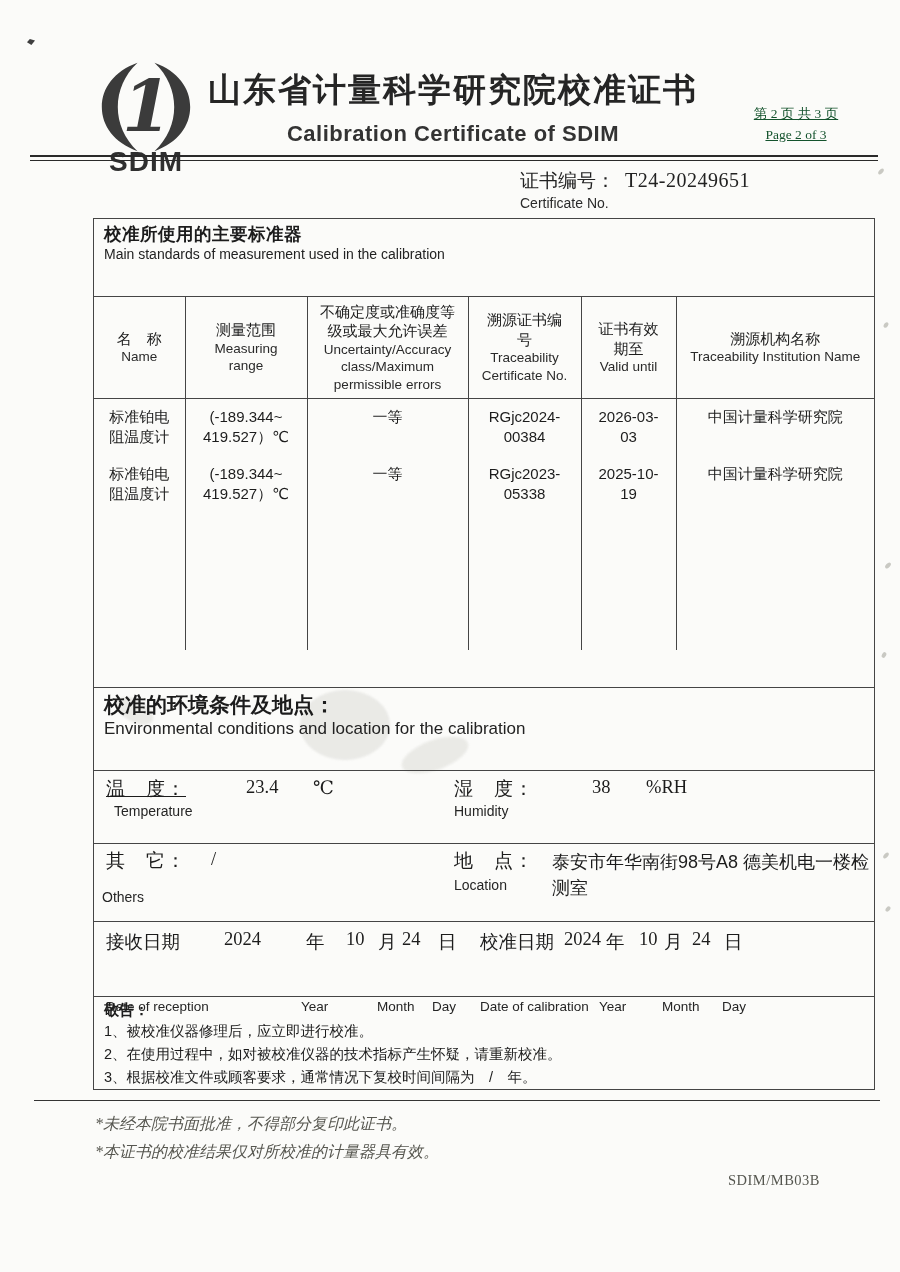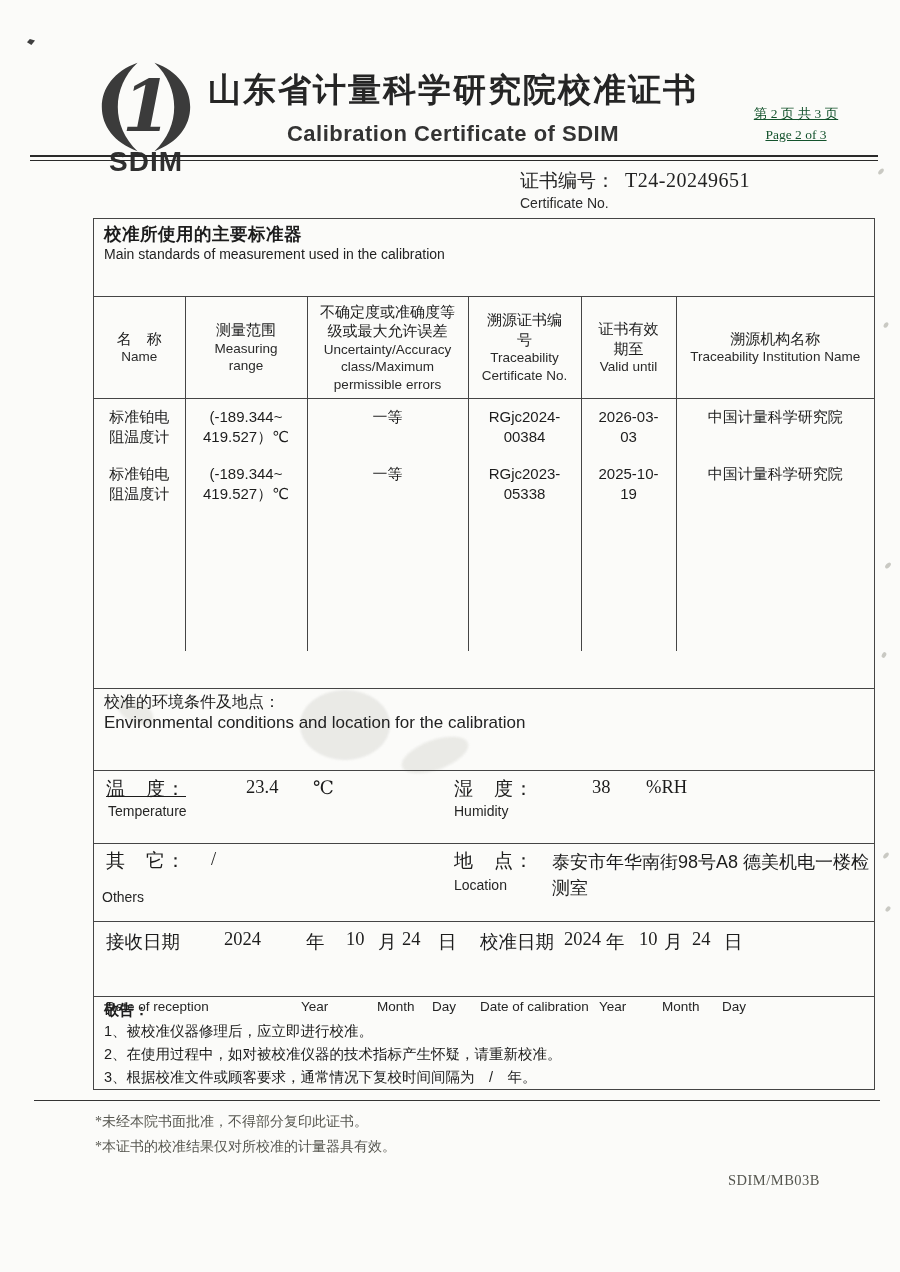--- a/index.html
+++ b/index.html
@@ -45,21 +45,21 @@
   table.stable td:first-child { border-left:none; }
   table.stable td:last-child { border-right:none; }
   table.stable tr.hdr td { border-top:none; height:102px; }
   table.stable tr.body td { border-bottom:none; vertical-align:top; padding-top:8px; }
   .hdr-en { font-size:13.5px; color:#2a2a2a; }
   .entry { height:57px; }
   .cell-left { text-align:left; padding-left:7px; padding-right:4px; }
   .t14 { font-size:14.5px; }
 
   .env-title { height:46px; padding:3px 10px 0; }
-  .env-title-cn { font-size:16px; font-weight:400; }
+  .env-title-cn { font-size:21px; font-weight:700; }
   .env-title-en { font-size:17px; color:#222; }
 
   .rowbox { position:relative; }
   .row-temp { height:53px; }
   .row-other { height:60px; }
   .row-dates { height:57px; }
   .cnlab { position:absolute; font-size:19px; letter-spacing:1px; white-space:nowrap; }
   .cnval { position:absolute; font-size:18.5px; font-family:"Liberation Serif","DejaVu Serif",serif; white-space:nowrap; }
   .enlab { position:absolute; font-size:14px; color:#252525; white-space:nowrap; }
   .locval { position:absolute; font-size:18px; width:322px; line-height:1.45; white-space:normal; }
@@ -68,21 +68,21 @@
   .dates-cn .dnum { font-family:"Liberation Serif","DejaVu Serif",serif; }
   .dates-en span { position:absolute; top:33px; font-size:13.5px; color:#252525; white-space:nowrap;margin-top:44px; }
 
   .notice { flex:1; padding:4px 10px 0; }
   .notice-title { font-size:15px; font-weight:600; }
   .notice-item { font-size:14.5px; line-height:1.58; }
 
   
   .bottom-rule { position:absolute; left:34px; top:1100px; width:846px; border-top:1.6px solid #343434; }
   .footnotes { position:absolute; left:95px; top:1110px; font-family:"Liberation Serif","DejaVu Serif",serif;
-               font-size:14px; color:#56564f; line-height:1.75; }
+               font-size:16px; color:#56564f; line-height:1.75;font-style:italic; }
   .form-code { position:absolute; left:728px; top:1172px; font-family:"Liberation Serif","DejaVu Serif",serif;
                font-size:14.5px; color:#55564f; letter-spacing:0.5px; }
 
   
   .artifact { position:absolute; background:#c9c9c3; border-radius:50%; }
   .art-dark { position:absolute; left:27px; top:39px; width:8px; height:6px; background:#3f3f3f;
               clip-path:polygon(0 55%, 35% 0, 100% 25%, 55% 100%); }
   .smudge { position:absolute; background:rgba(175,175,166,0.22); border-radius:50%; filter:blur(1px); }
 </style>
 </head>
@@ -215,21 +215,21 @@
 
     <div class="sec env-title">
       <div class="env-title-cn">校准的环境条件及地点：</div>
       <div class="env-title-en">Environmental conditions and location for the calibration</div>
     </div>
 
     <div class="sec rowbox row-temp">
       <span class="cnlab" style="left:12px; top:5px;text-decoration:underline;">温　度：</span>
       <span class="cnval" style="left:152px; top:6px;">23.4</span>
       <span class="cnval" style="left:219px; top:6px;">℃</span>
-      <span class="enlab" style="left:14px; top:32px;">Temperature</span>
+      <span class="enlab" style="left:20px; top:32px;">Temperature</span>
       <span class="cnlab" style="left:360px; top:5px;">湿　度：</span>
       <span class="cnval" style="left:498px; top:6px;">38</span>
       <span class="cnval" style="left:552px; top:6px;">%RH</span>
       <span class="enlab" style="left:360px; top:32px;">Humidity</span>
     </div>
 
     <div class="sec rowbox row-other">
       <span class="cnlab" style="left:12px; top:4px;">其　它：</span>
       <span class="cnval" style="left:117px; top:5px;">/</span>
       <span class="enlab" style="left:8px; top:33px;margin-top:12px;">Others</span>

